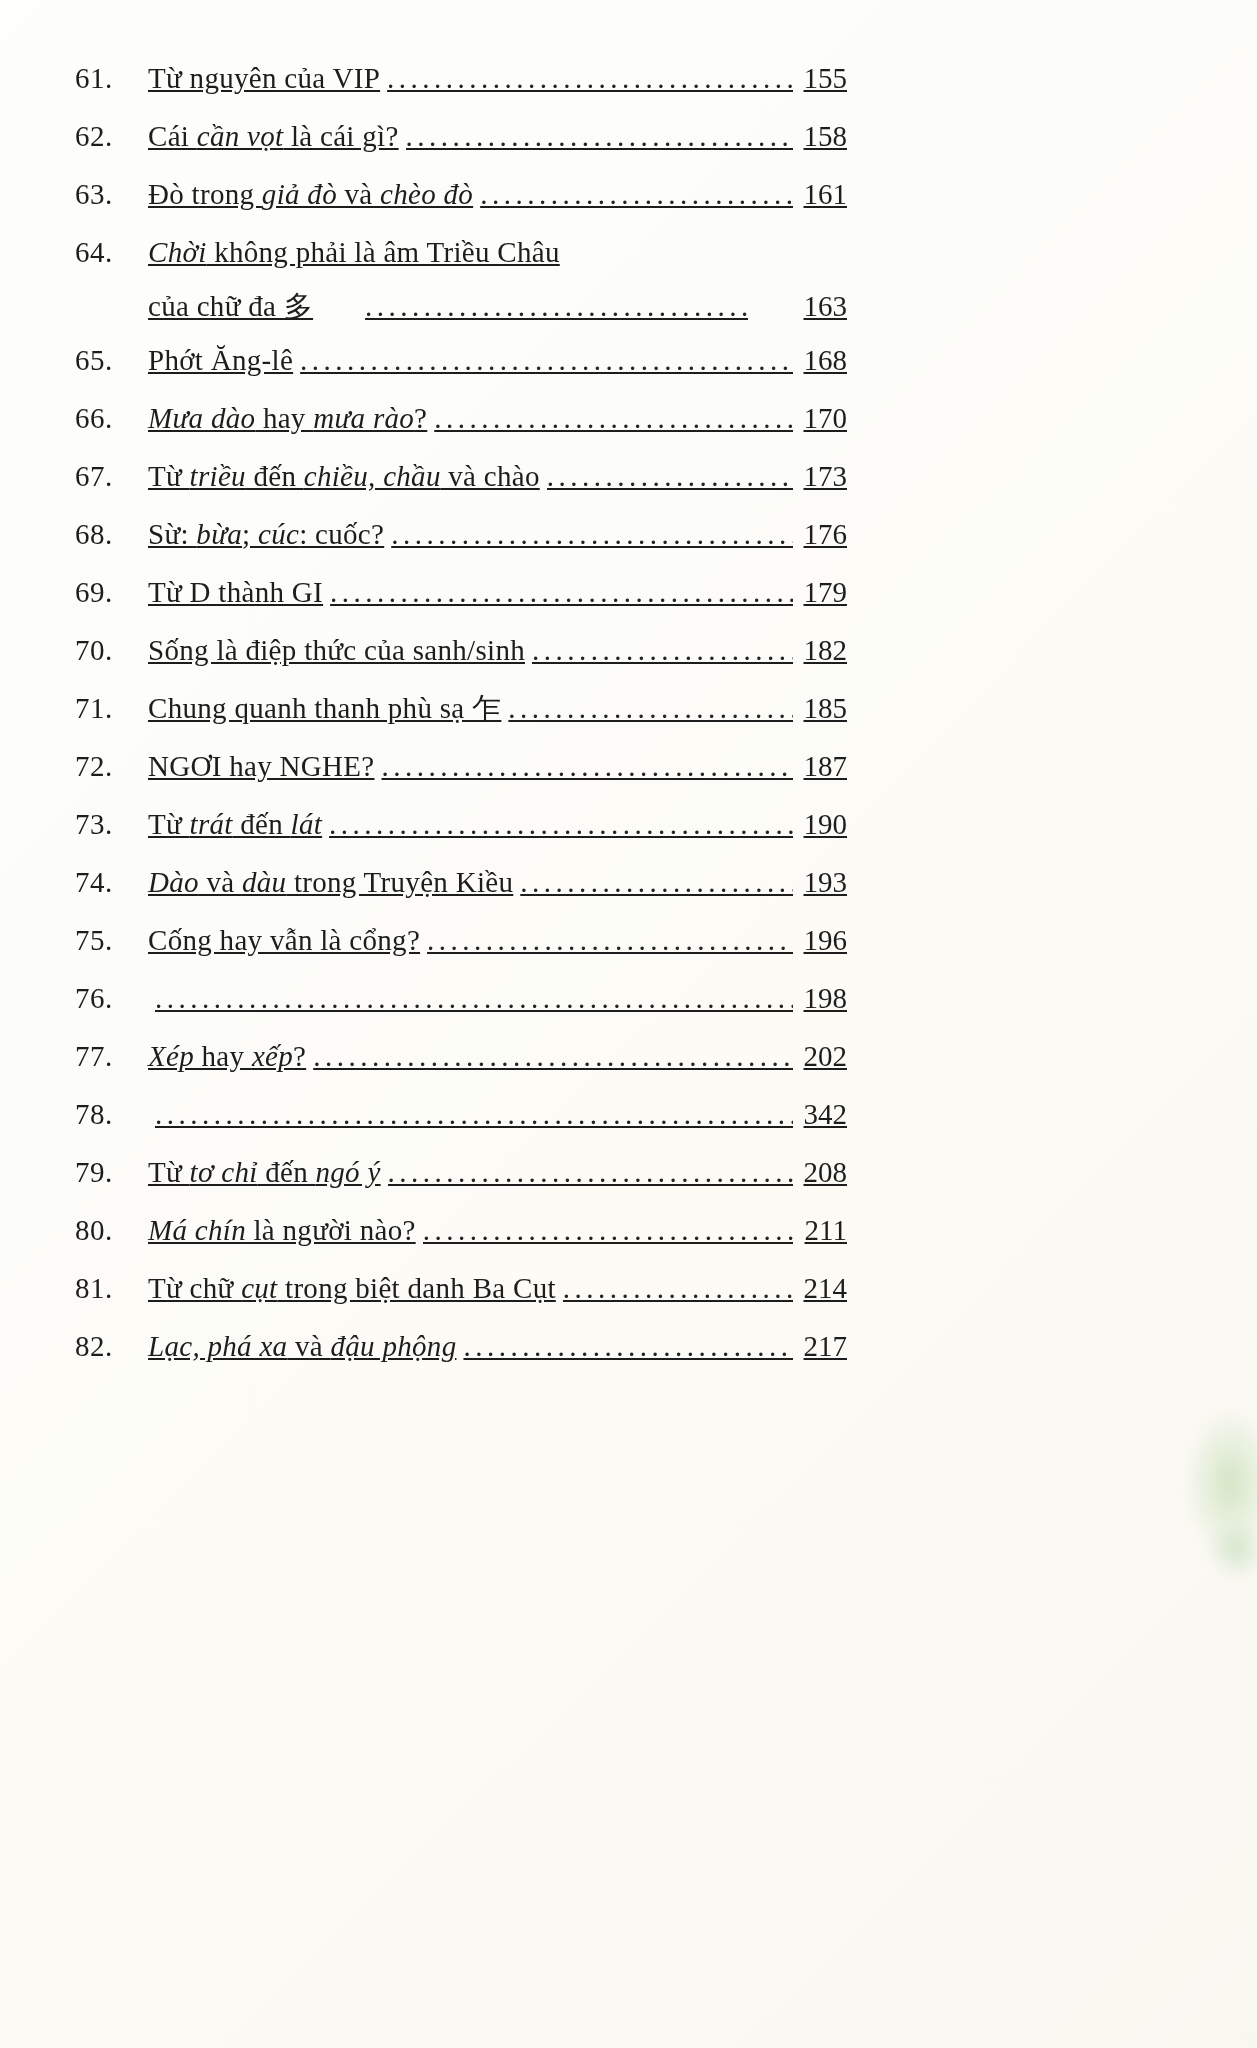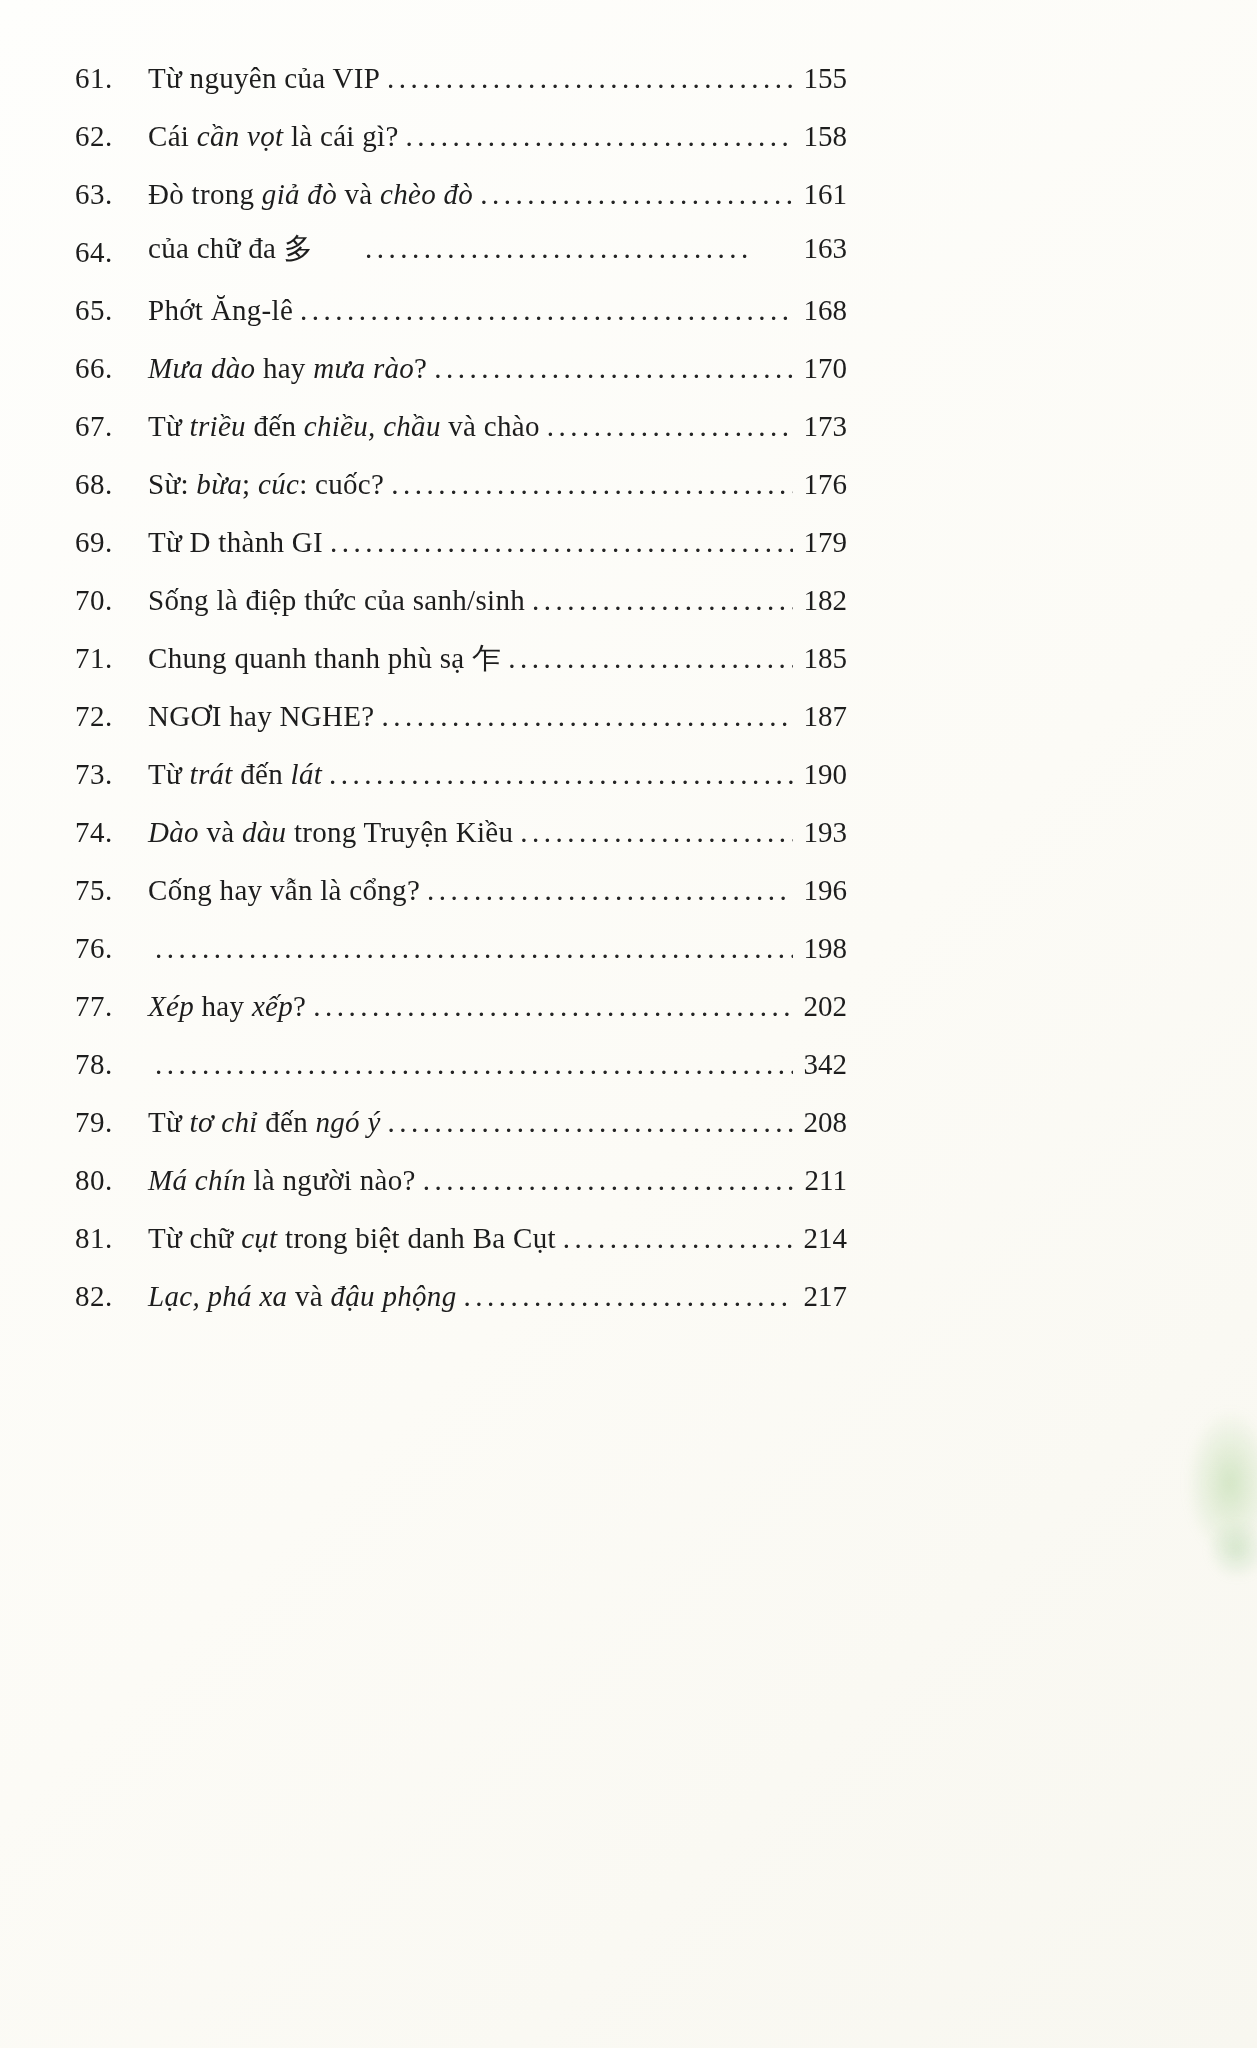--- a/index.html
+++ b/index.html
@@ -40,20 +40,21 @@
     display: flex;
     flex-direction: column;
     min-width: 0;
   }
   .line {
     display: flex;
     align-items: baseline;
     font-size: 29px;
     line-height: 58px;
     white-space: nowrap;
+    text-decoration: underline;
   }
   .line.cont {
     line-height: 50px;
     gap: 45px;
   }
   .title {
     flex: 0 1 auto;
     letter-spacing: 0.3px;
   }
   .title .it {
@@ -125,20 +126,23 @@
           <div class="line">
             <span class="title"><span>Đò trong </span><span class="it">giả đò</span><span> và </span><span class="it">chèo đò</span></span>
             <span class="leader">............................................................................................................................................................................................................................................................................................................</span>
             <span class="pageno">161</span>
           </div>
         </div>
       </div>
       <div class="toc-row">
         <span class="num">64.</span>
         <div class="content">
+          <div class="line">
+            <span class="title"><span class="it">Chời</span><span> không phải là âm Triều Châu</span></span>
+          </div>
           <div class="line cont">
             <span class="title"><span>của chữ đa 多</span></span>
             <span class="leader">............................................................................................................................................................................................................................................................................................................</span>
             <span class="pageno">163</span>
           </div>
         </div>
       </div>
       <div class="toc-row">
         <span class="num">65.</span>
         <div class="content">

